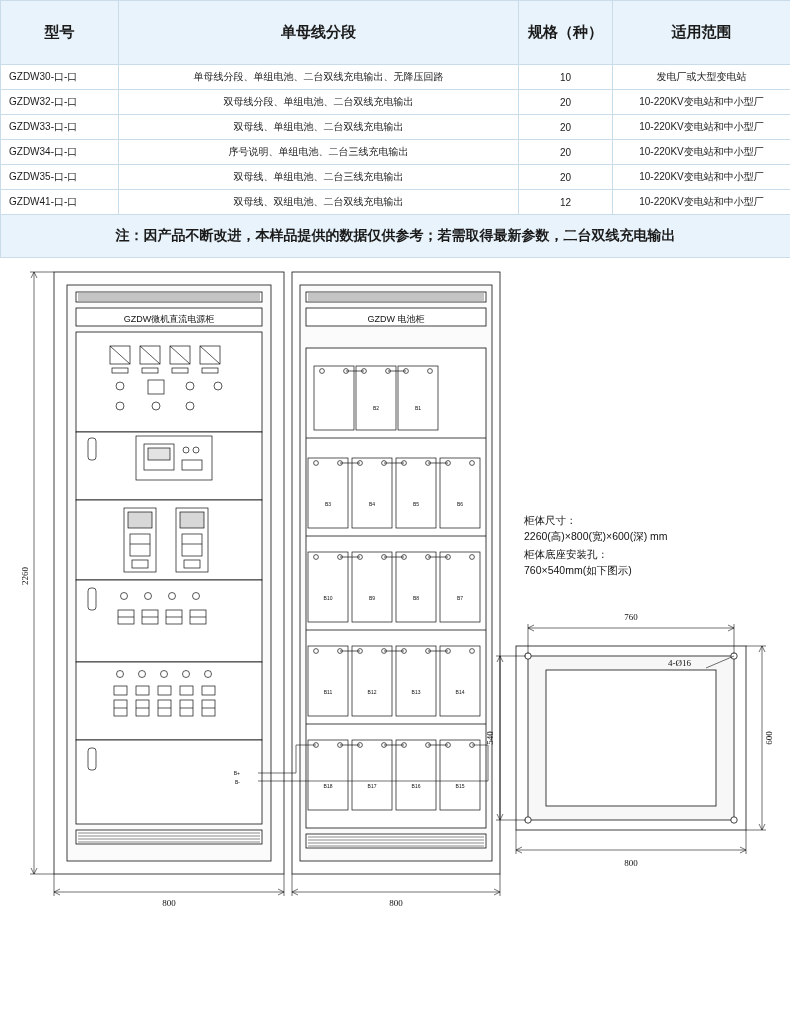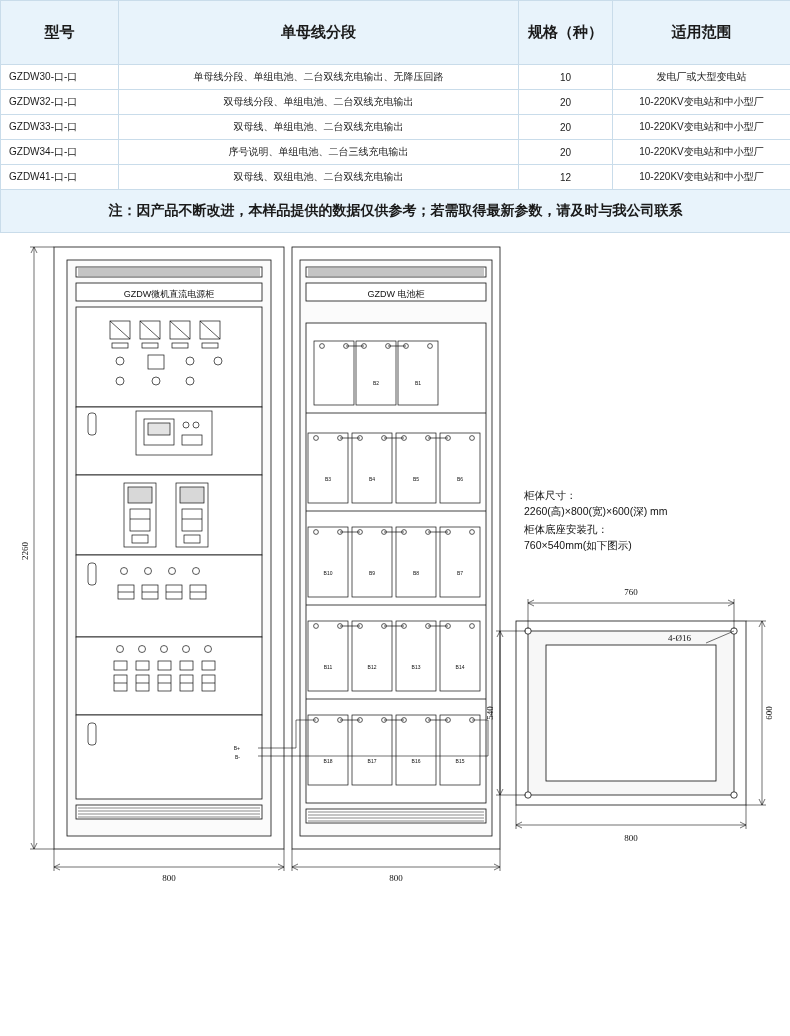--- a/index.html
+++ b/index.html
@@ -135,27 +135,33 @@
         <td>20</td>
         <td>10-220KV变电站和中小型厂</td>
       </tr>
       <tr>
         <td class="model">GZDW34-口-口</td>
         <td>序号说明、单组电池、二台三线充电输出</td>
         <td>20</td>
         <td>10-220KV变电站和中小型厂</td>
       </tr>
       <tr>
+        <td class="model">GZDW35-口-口</td>
+        <td>双母线、单组电池、二台三线充电输出</td>
+        <td>20</td>
+        <td>10-220KV变电站和中小型厂</td>
+      </tr>
+      <tr>
         <td class="model">GZDW41-口-口</td>
         <td>双母线、双组电池、二台双线充电输出</td>
         <td>12</td>
         <td>10-220KV变电站和中小型厂</td>
       </tr>
       <tr class="note-row">
-        <td colspan="4">注：因产品不断改进，本样品提供的数据仅供参考；若需取得最新参数，请及时与我公司联系</td>
+        <td colspan="4">注：因产品不断改进，本样品提供的数据仅供参考；若需取得最新参数，二台双线充电输出</td>
       </tr>
     </tbody>
   </table>
 
   <div class="drawing">
   <svg width="790" height="660" viewBox="0 0 790 660" xmlns="http://www.w3.org/2000/svg">
 
     <g fill="none" stroke="#111" stroke-width="0.8">
 
       <rect x="54" y="14" width="230" height="602" fill="#ffffff"></rect>

